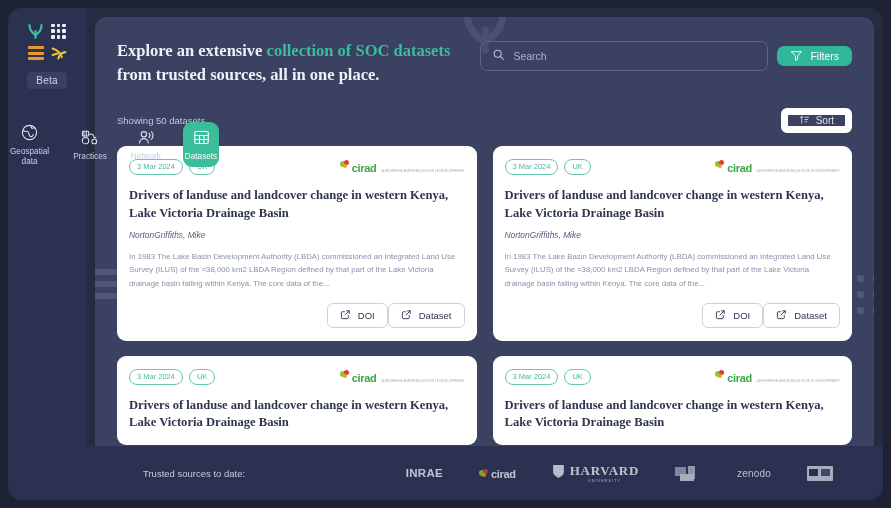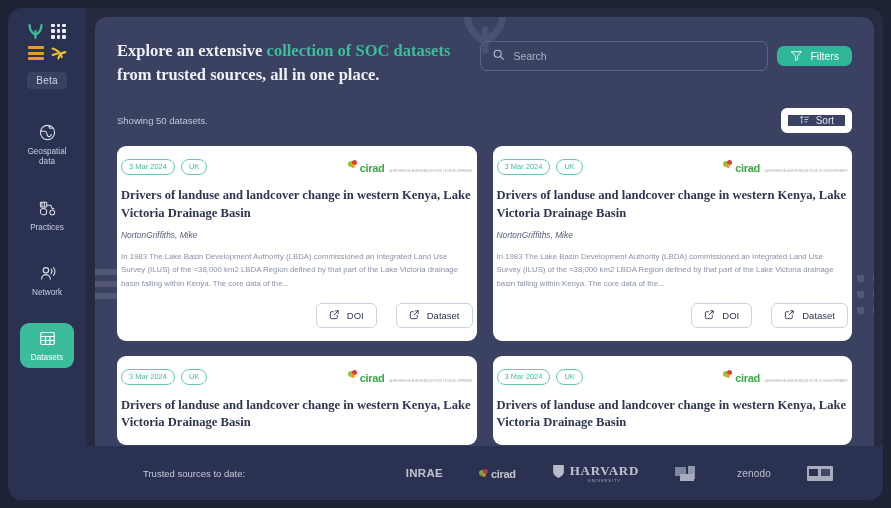--- a/index.html
+++ b/index.html
@@ -57,21 +57,21 @@
 
   .beta-pill {
     margin-top: 9px;
     background: #3a4160;
     color: #cfd6e6;
     font-size: 10px;
     padding: 3px 9px;
     border-radius: 4px;
     letter-spacing: .2px;
   }
-  .nav-list { margin-top: 28px; width: 100%; display:flex; flex-direction:column; align-items:center; gap: 20px;}
+  .nav-list { margin-top: 28px; width: 100%; display:flex; flex-direction:row; align-items:center; gap: 20px;}
   .nav-item {
     width: 54px;
     padding: 6px 2px 5px;
     border-radius: 9px;
     display: flex; flex-direction: column; align-items: center; gap: 5px;
     cursor: pointer;
   }
   .nav-item .lbl {
     font-size: 8.2px; color: #c9d0e2; text-align:center; line-height: 1.25;
   }
@@ -155,21 +155,21 @@
     background:transparent; color:#dde2ee; font-size:10px;
     padding: 0 11px; display:flex; align-items:center; gap:6px; cursor:pointer;
     font-family:"Liberation Sans", sans-serif;
   }
 
   .cards-scroll { margin-top: 13px; flex:1; overflow:hidden; position:relative;}
   .cards-grid {
     display:grid; grid-template-columns: 1fr 1fr; gap: 15px 16px;
   }
   .ds-card {
-    background:#ffffff; border-radius: 9px; padding: 13px 4px 13px;
+    background:#ffffff; border-radius: 9px; padding: 13px 12px 13px;
     display:flex; flex-direction:column;
   }
   .card-head { display:flex; align-items:flex-start; justify-content:space-between;}
   .badges { display:flex; gap:6px;}
   .badge {
     border:1px solid #63c9b0; color:#4ab79c; font-size:7.5px;
     border-radius: 20px; padding: 2.5px 7px; white-space:nowrap;
   }
   .cirad-logo { display:flex; align-items:flex-start; gap:3px;}
   .cirad-mark { width:9px; height:9px; position:relative; margin-top:1px;}
@@ -178,21 +178,21 @@
   .cirad-text .nm { font-size:11px; color:#3aa845; font-weight:700; letter-spacing:-.3px; font-family:"Liberation Sans", sans-serif;}
   .cirad-text .sub { font-size:2.6px; color:#9aa3a8; letter-spacing:.15px; margin-top:1.5px;}
 
   .ds-title {
     font-family:"Liberation Serif", serif;
     font-size: 12.6px; font-weight:700; color:#2e3550;
     line-height:1.42; margin-top: 12px;
   }
   .ds-author { font-size: 8.4px; color:#555c78; font-style:italic; margin-top:7px;}
   .ds-desc { font-size: 7.8px; color:#8a91a8; line-height:1.75; margin-top:10px;}
-  .ds-actions { display:flex; justify-content:flex-end; gap:19px; margin-top:12px;}
+  .ds-actions { display:flex; justify-content:flex-end; gap:0; margin-top:12px;}
   .ds-btn {
     border:1px solid #ccd1de; border-radius:6px; background:#fff;
     color:#2e3550; font-size:9.5px; padding: 5px 12px;
     display:flex; align-items:center; gap:7px; cursor:pointer;
     font-family:"Liberation Sans", sans-serif;
   }
 
   
   .footer {
     position:absolute; left:0; right:0; bottom:0; height: 54px;

